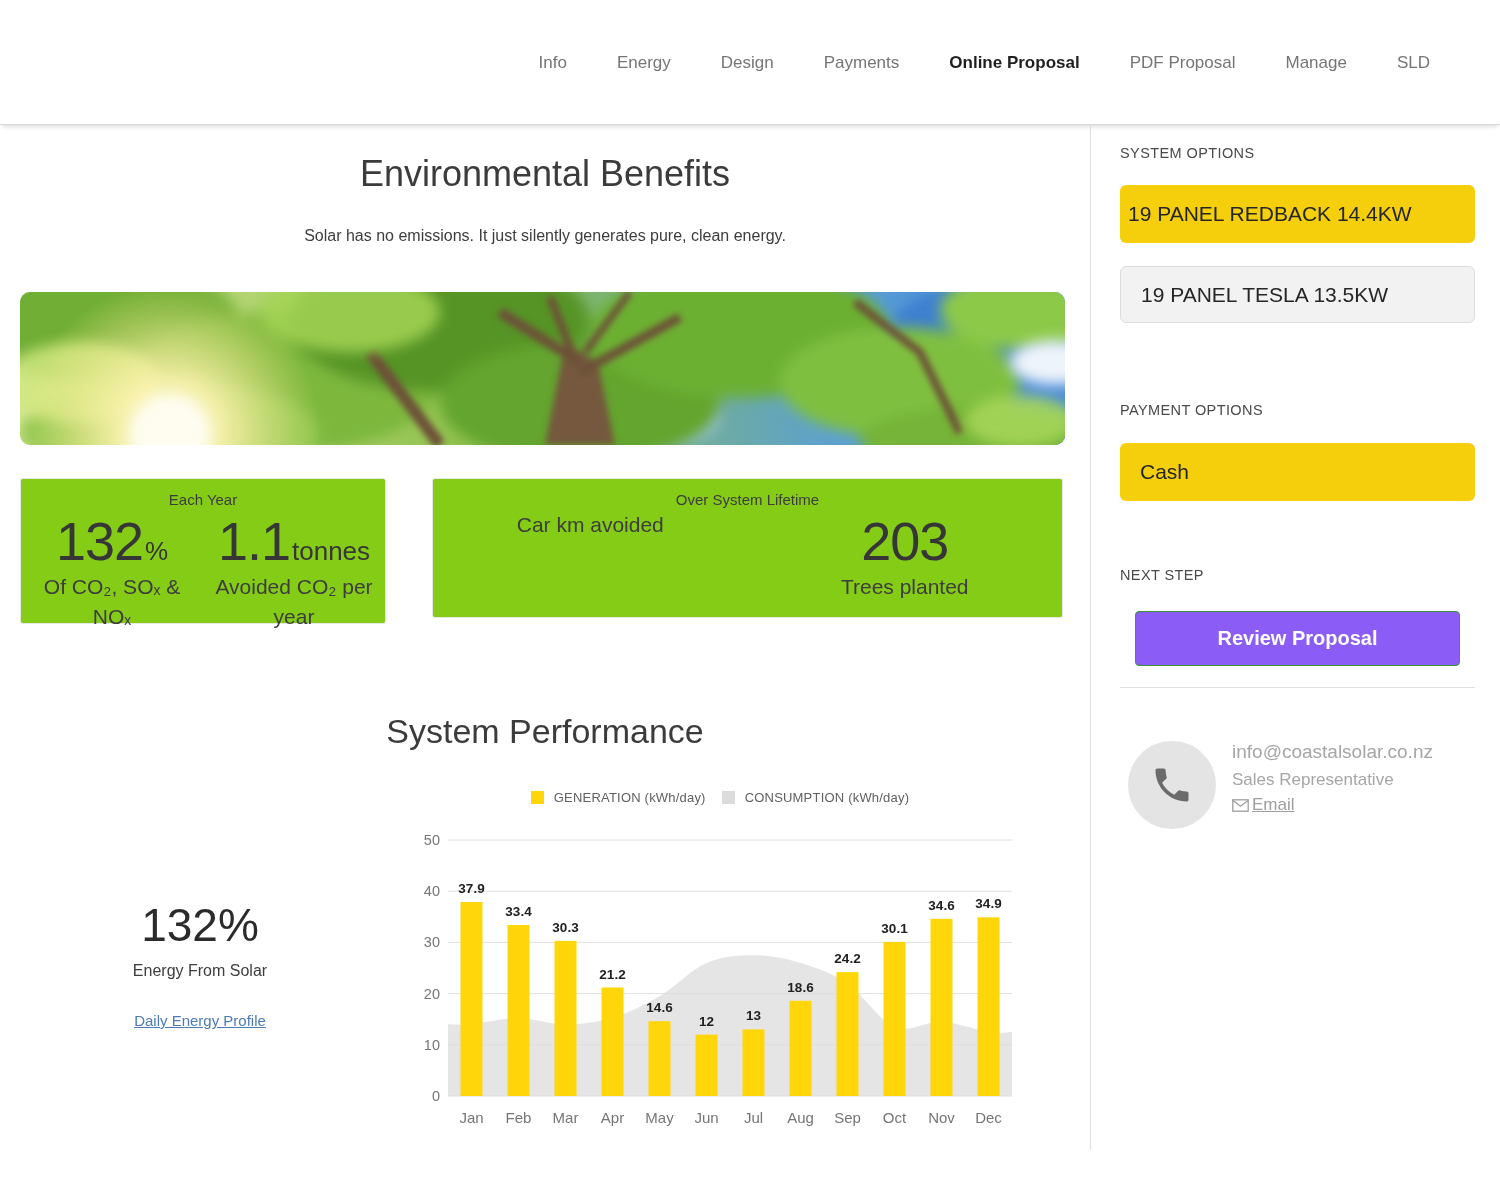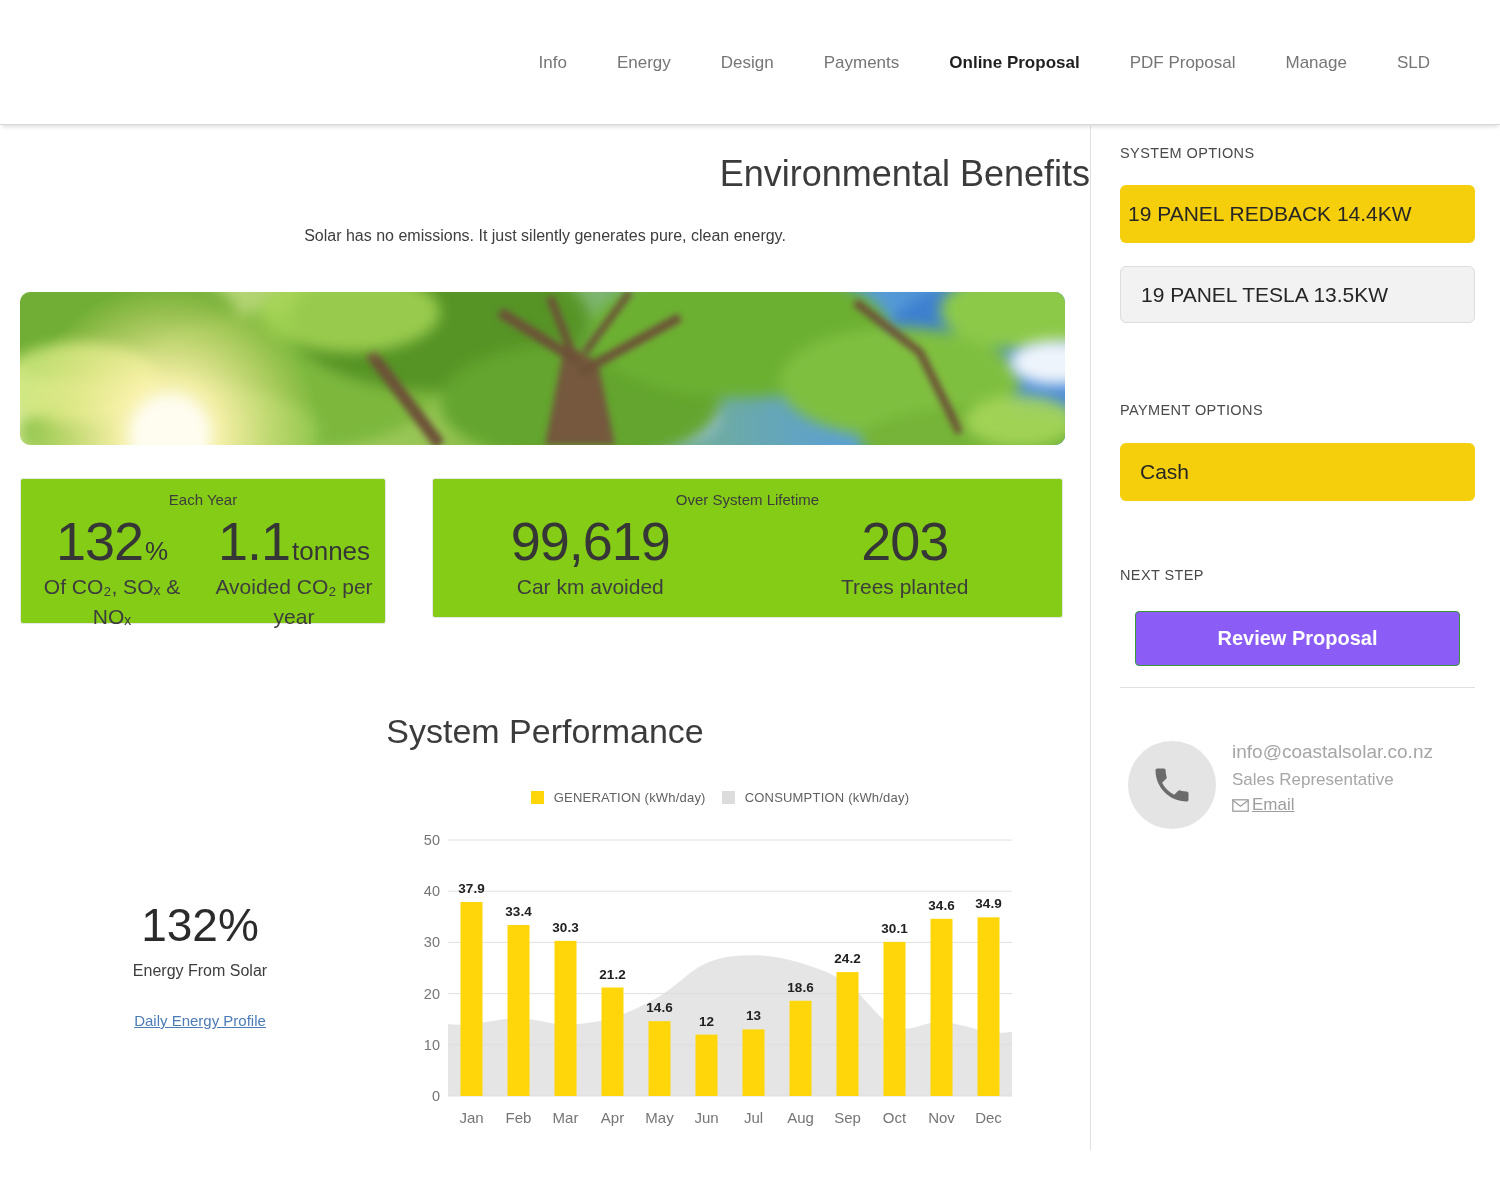--- a/index.html
+++ b/index.html
@@ -7,21 +7,21 @@
   body { position:relative; }
 
   
   .header { position:absolute; top:0; left:0; width:1500px; height:125px; background:#fff;
             border-bottom:1px solid #d9d9d9; box-shadow:0 3px 5px -2px rgba(0,0,0,.18); z-index:5;padding-left:25px; }
   .nav { position:absolute; right:70px; top:0; height:125px; display:flex; align-items:center; gap:50px; }
   .nav-item { font-size:17px; color:#757575; cursor:pointer; white-space:nowrap; }
   .nav-item.active { color:#1f1f1f; font-weight:bold; }
 
   
-  .page-title { position:absolute; top:153px; left:0; width:1090px; text-align:right;
+  .page-title { position:absolute; top:153px; left:0; width:1090px; text-align:center;
                 font-size:36px; font-weight:400; color:#3b3b3b; }
   .page-subtitle { position:absolute; top:227px; left:0; width:1090px; text-align:center;
                    font-size:16px; color:#3d3d3d; }
   .banner { position:absolute; left:20px; top:292px; width:1045px; height:153px;
             border-radius:10px; overflow:hidden; }
   .banner svg { width:100%; height:100%; display:block; }
 
   .card { position:absolute; background:#84cc16; border:1px solid #e6e6e6; border-radius:3px; }
   .card1 { left:20px; top:478px; width:366px; height:146px; }
   .card2 { left:432px; top:478px; width:631px; height:140px; }
@@ -169,23 +169,20 @@
       </span>
       <div class="stat-caption">Avoided CO₂ per year</div>
     </div>
   </div>
 </div>
 
 <div class="card card2">
   <div class="card-title">Over System Lifetime</div>
   <div class="card-stats">
     <div class="card-stat">
-      <span class="stat-line">
-          <span class="stat-num">99,619</span>
-        </span>
       <div class="stat-caption">Car km avoided</div>
     </div>
     <div class="card-stat">
       <span class="stat-line">
           <span class="stat-num">203</span>
         </span>
       <div class="stat-caption">Trees planted</div>
     </div>
   </div>
 </div>

